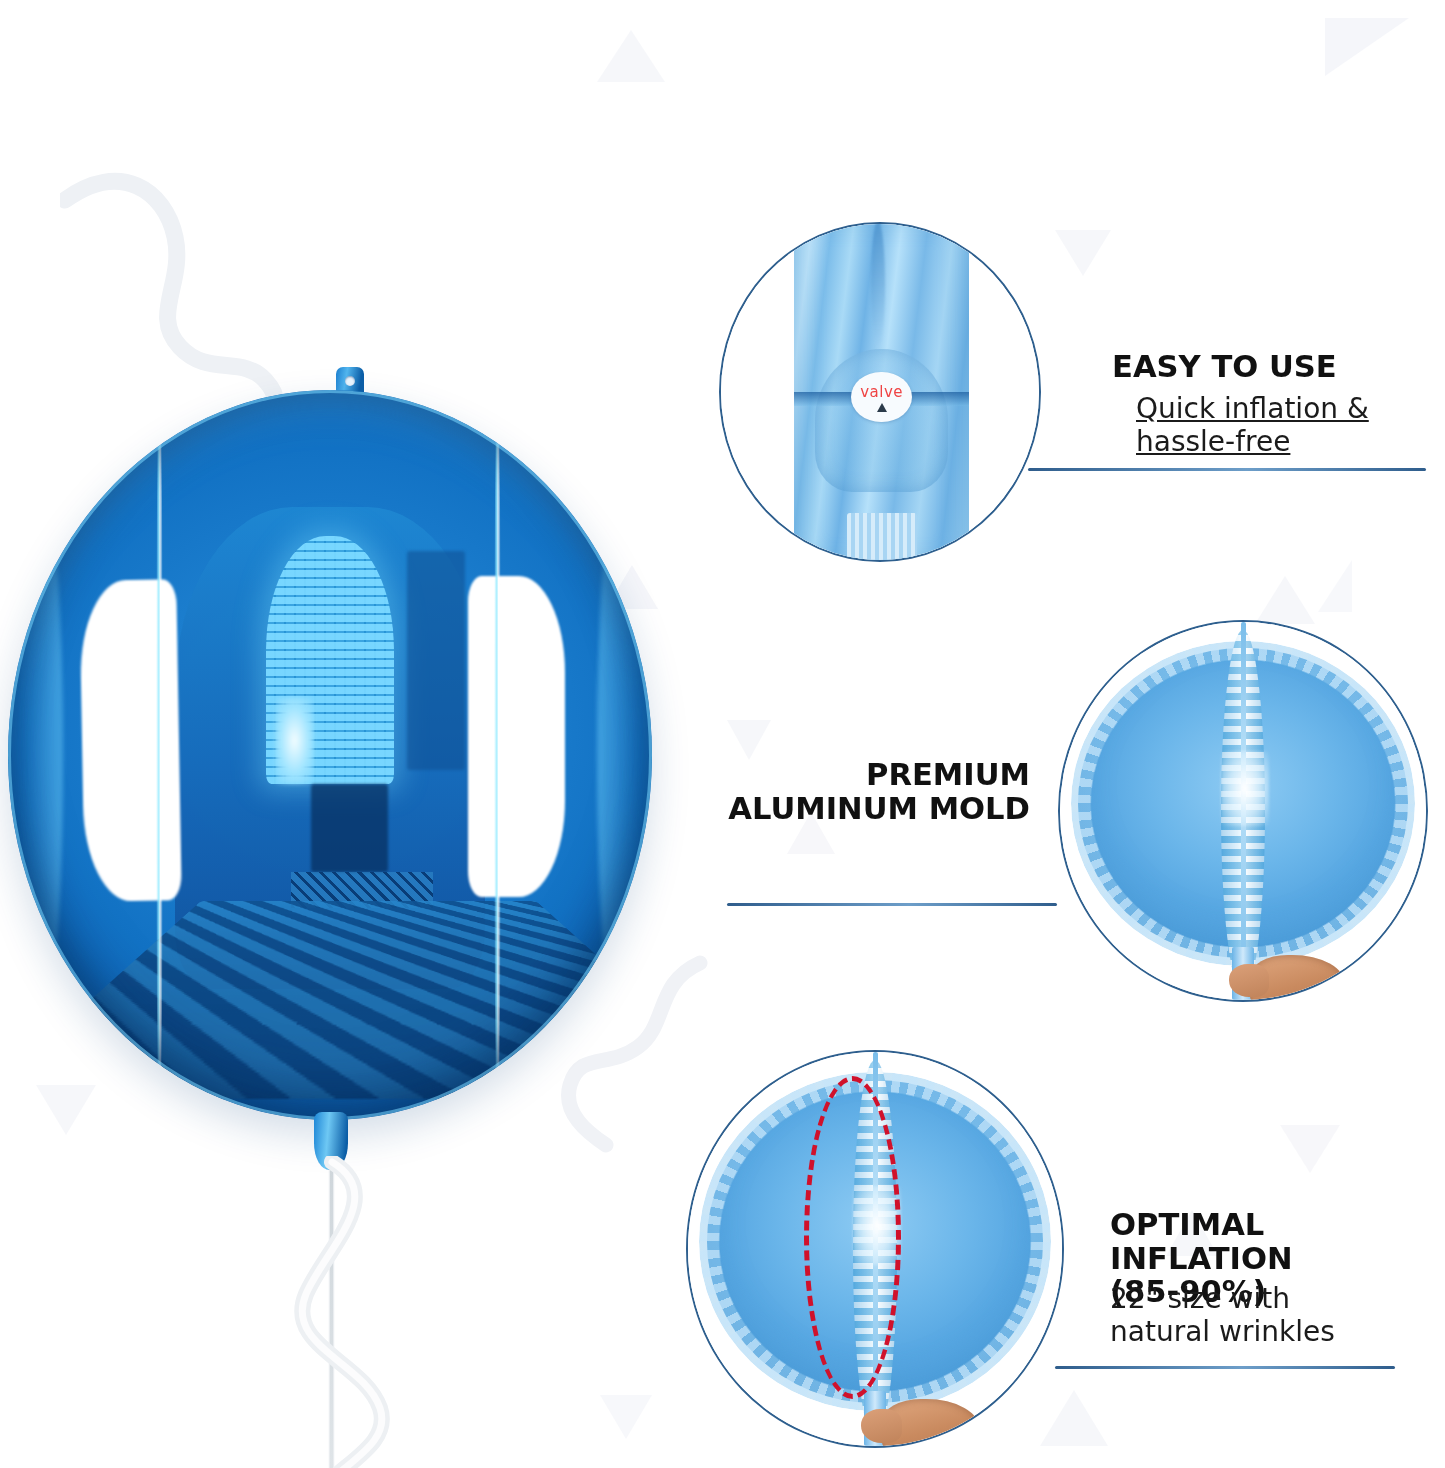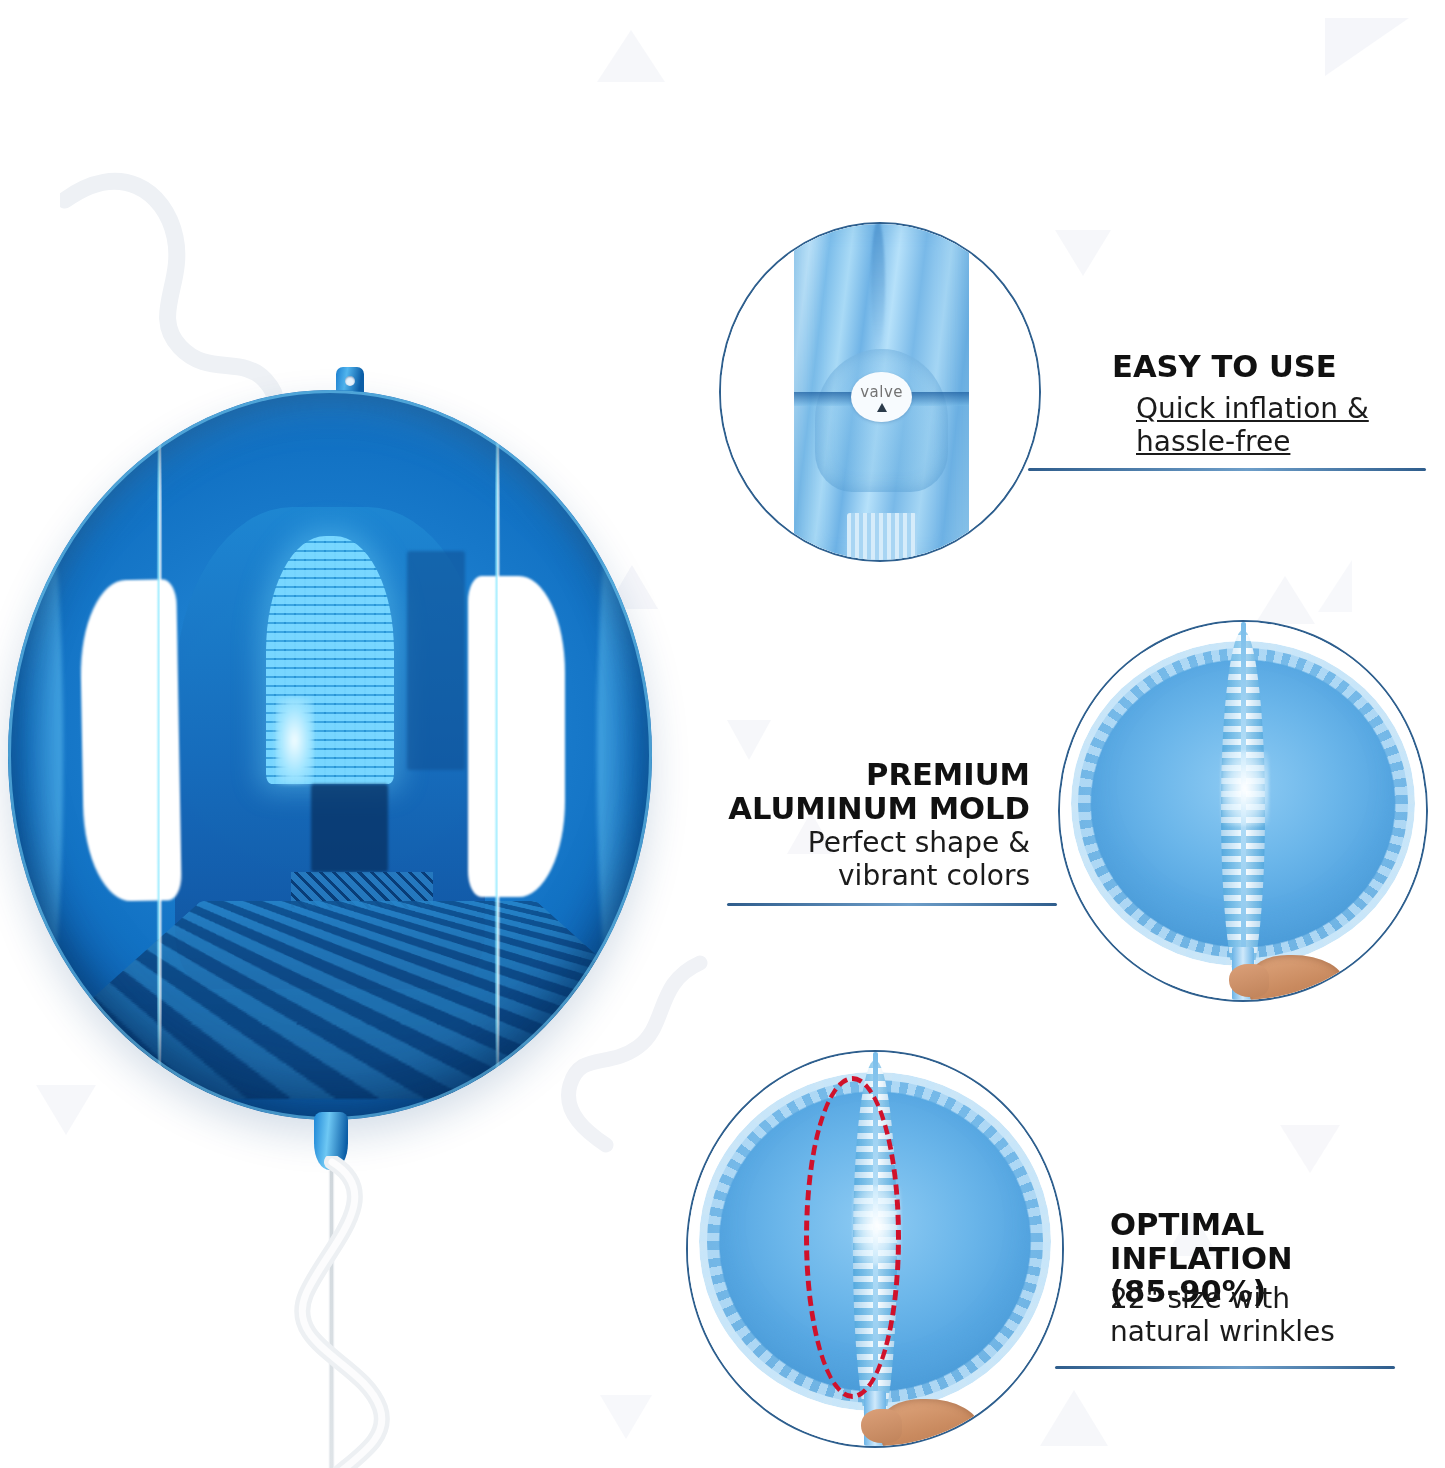--- a/index.html
+++ b/index.html
@@ -208,21 +208,21 @@
     background:repeating-linear-gradient(90deg,#d6ecfa 0 4px,#a8d5f3 4px 8px);
     border-radius:3px;
   }
   #valve-dot{
     position:absolute;left:41%;top:44%;width:19%;height:15%;
     background:#f7fbfe;border-radius:50%;
     box-shadow:0 1px 3px rgba(60,110,160,.35);
     display:flex;align-items:center;justify-content:center;flex-direction:column;
   }
   #valve-dot span{
-    font-family:"DejaVu Sans", sans-serif;font-size:15px;color:#737373;letter-spacing:.5px;
+    font-family:"DejaVu Sans", sans-serif;font-size:15px;color:#ef4444;letter-spacing:.5px;
   }
   #valve-arrow{
     width:0;height:0;margin-top:2px;
     border-left:5px solid transparent;border-right:5px solid transparent;
     border-bottom:9px solid #2b3b4a;
   }
 
   
   .foil-wrap{position:absolute;inset:0;background:#ffffff;}
   .foil-body{
@@ -361,22 +361,20 @@
       <div class="foil-scallop"></div>
       <div class="foil-seam"></div>
       <div class="foil-seamline"></div>
       <div class="foil-gloss"></div>
       <div class="foil-tail"></div>
       <div class="hand"></div>
     </div>
   </div>
   <div class="feat-head right-al" style="left:700px;top:758px;width:330px;">PREMIUM
 ALUMINUM MOLD</div>
-  <div class="feat-body right-al" style="left:700px;top:826px;width:330px;">Perfect shape &amp;
-vibrant colors</div>
   <div class="underline" style="left:727px;top:903px;width:330px;"></div>
 
   <div class="circle-photo" style="left:686px;top:1050px;width:378px;height:398px;">
     <div class="foil-wrap">
       <div class="foil-body"></div>
       <div class="foil-scallop"></div>
       <div class="foil-seam"></div>
       <div class="foil-seamline"></div>
       <div class="foil-gloss"></div>
       <div class="foil-tail"></div>

